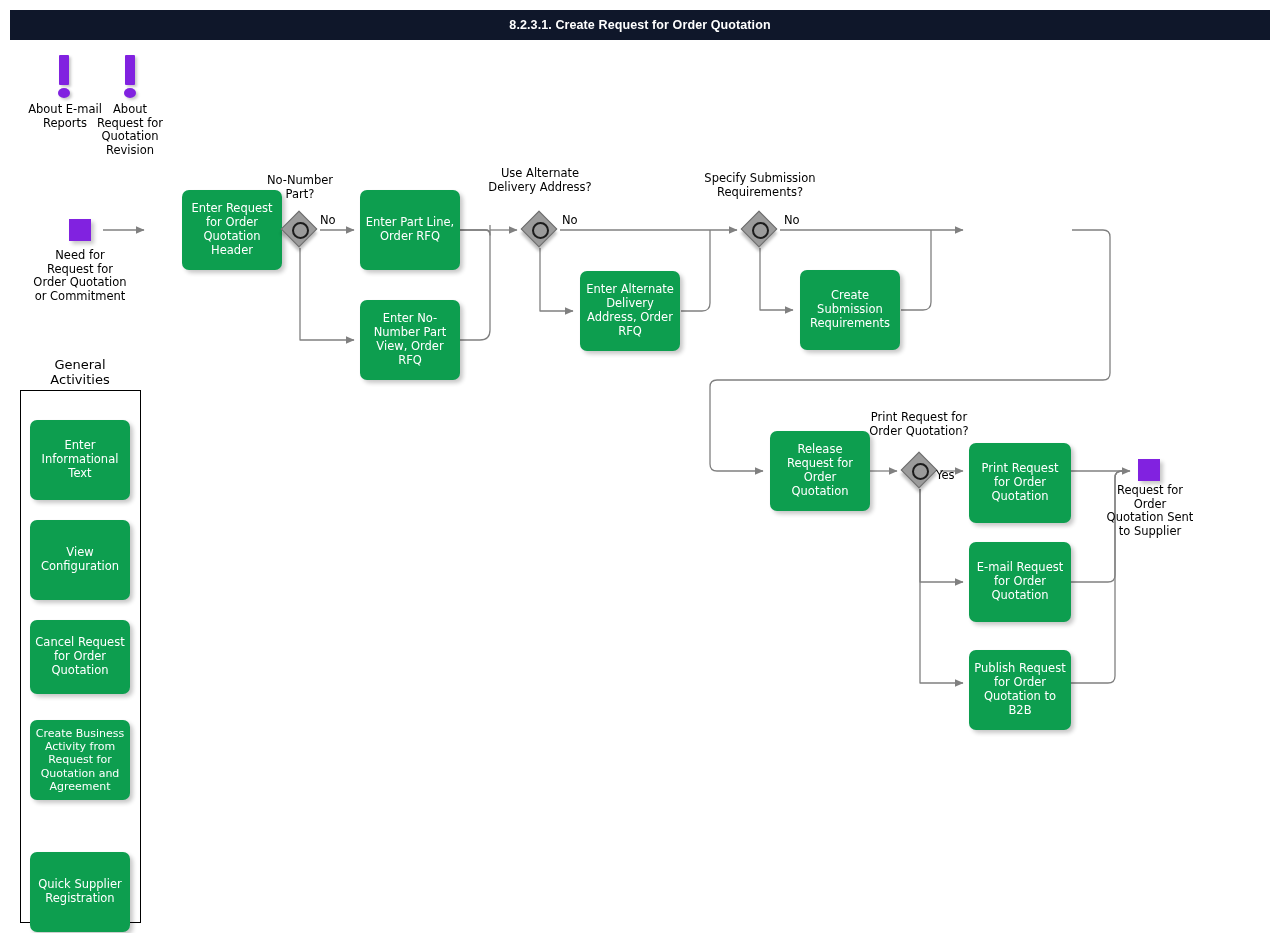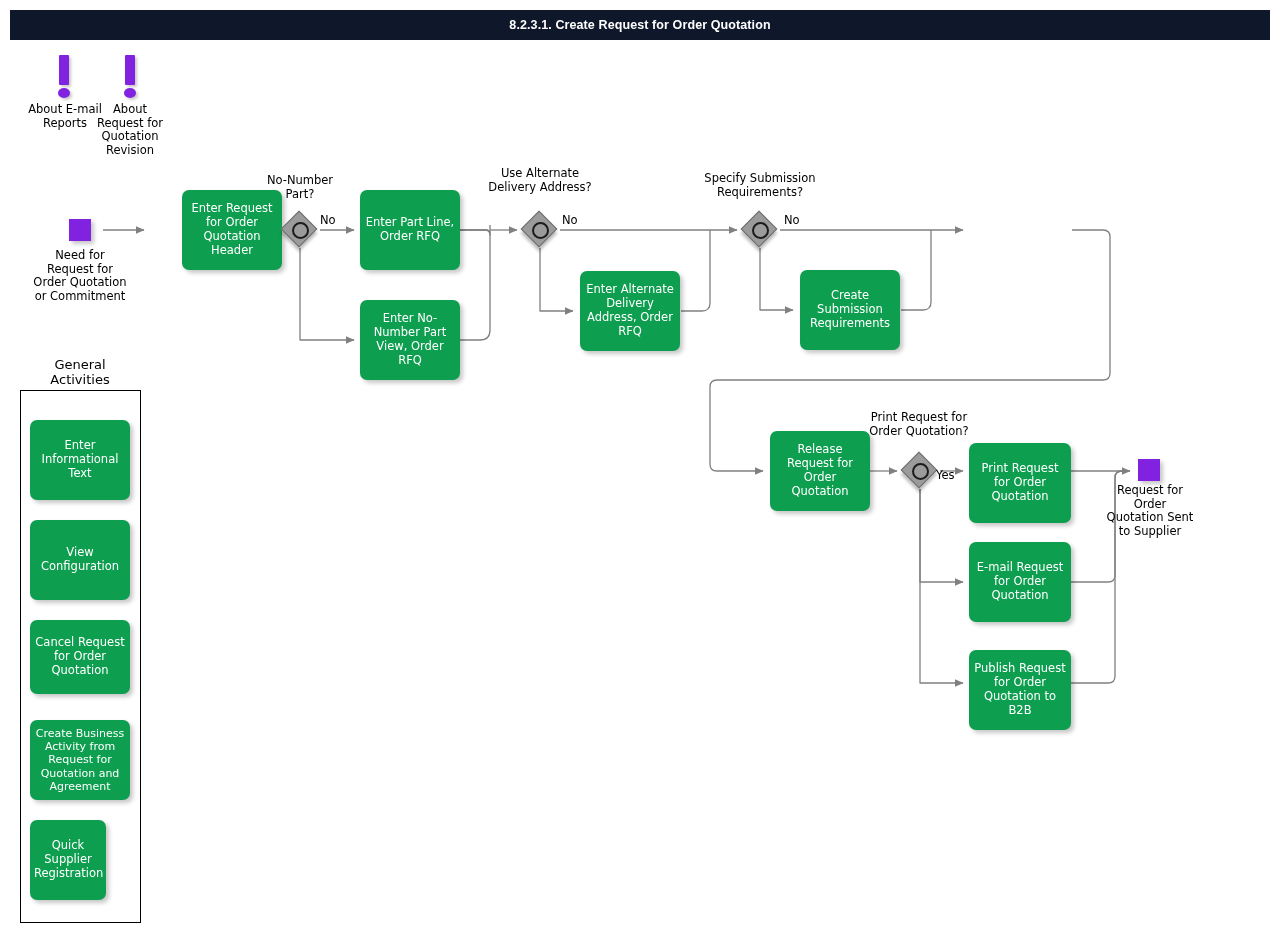--- a/index.html
+++ b/index.html
@@ -240,17 +240,17 @@
   </div>
   <div class="proc" style="left:30px;top:520px;width:100px;height:80px;">
     <span>View Configuration</span>
   </div>
   <div class="proc" style="left:30px;top:620px;width:100px;height:74px;">
     <span>Cancel Request for Order Quotation</span>
   </div>
   <div class="proc" style="left:30px;top:720px;width:100px;height:80px;font-size:11px;">
     <span>Create Business Activity from Request for Quotation and Agreement</span>
   </div>
-  <div class="proc" style="left:30px;top:820px;width:76px;height:80px;">
+  <div class="proc" style="left:30px;top:852px;width:100px;height:80px;">
     <span>Quick Supplier Registration</span>
   </div>
 
 </div>
 
 </body></html>

